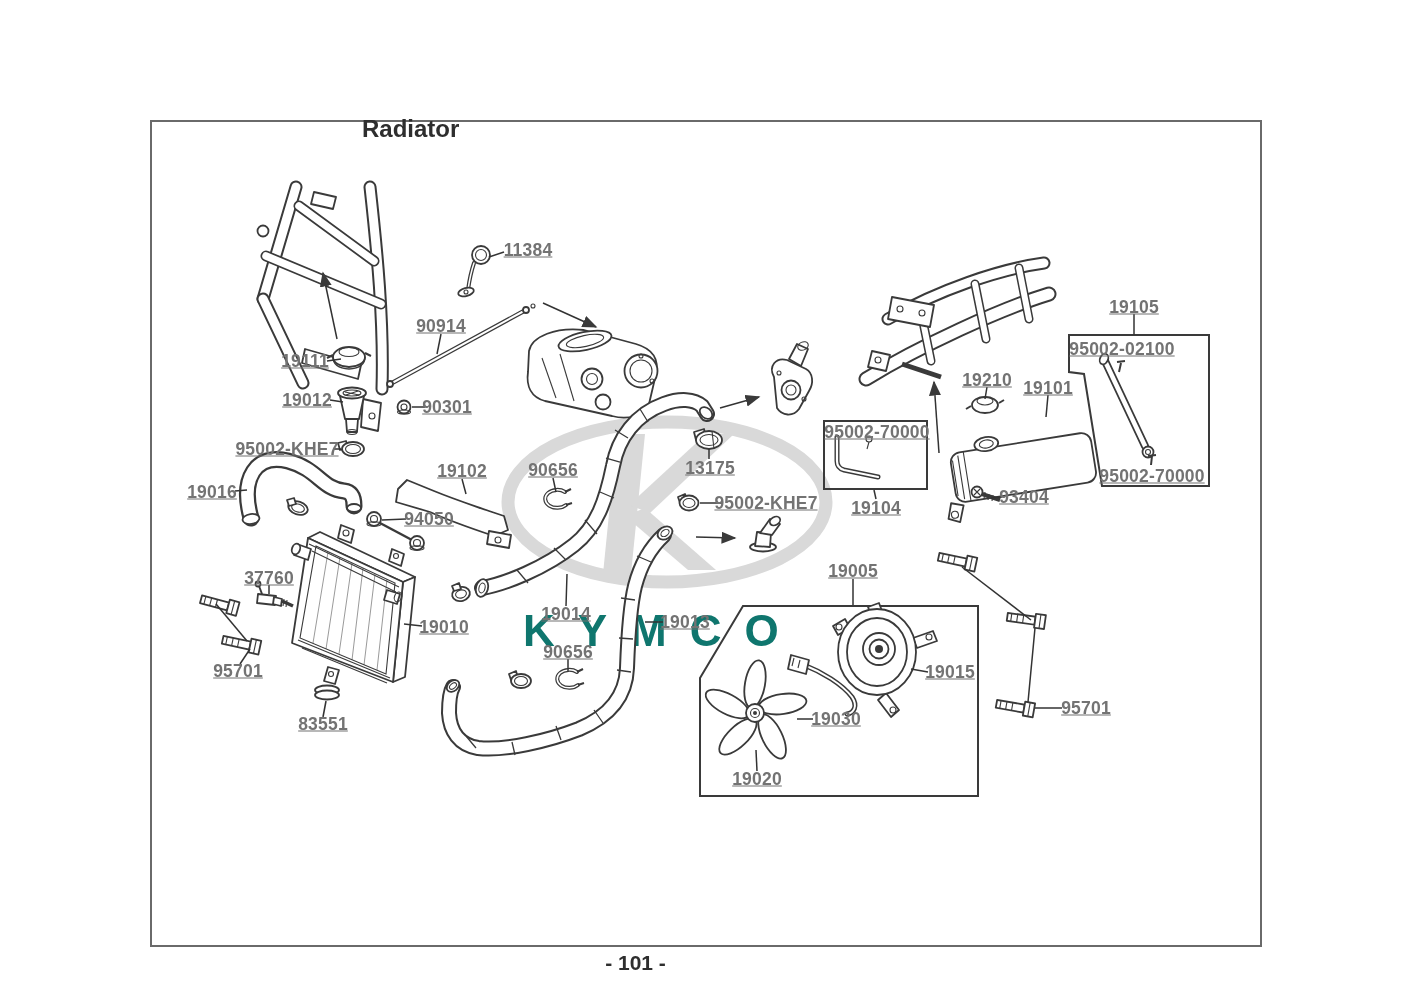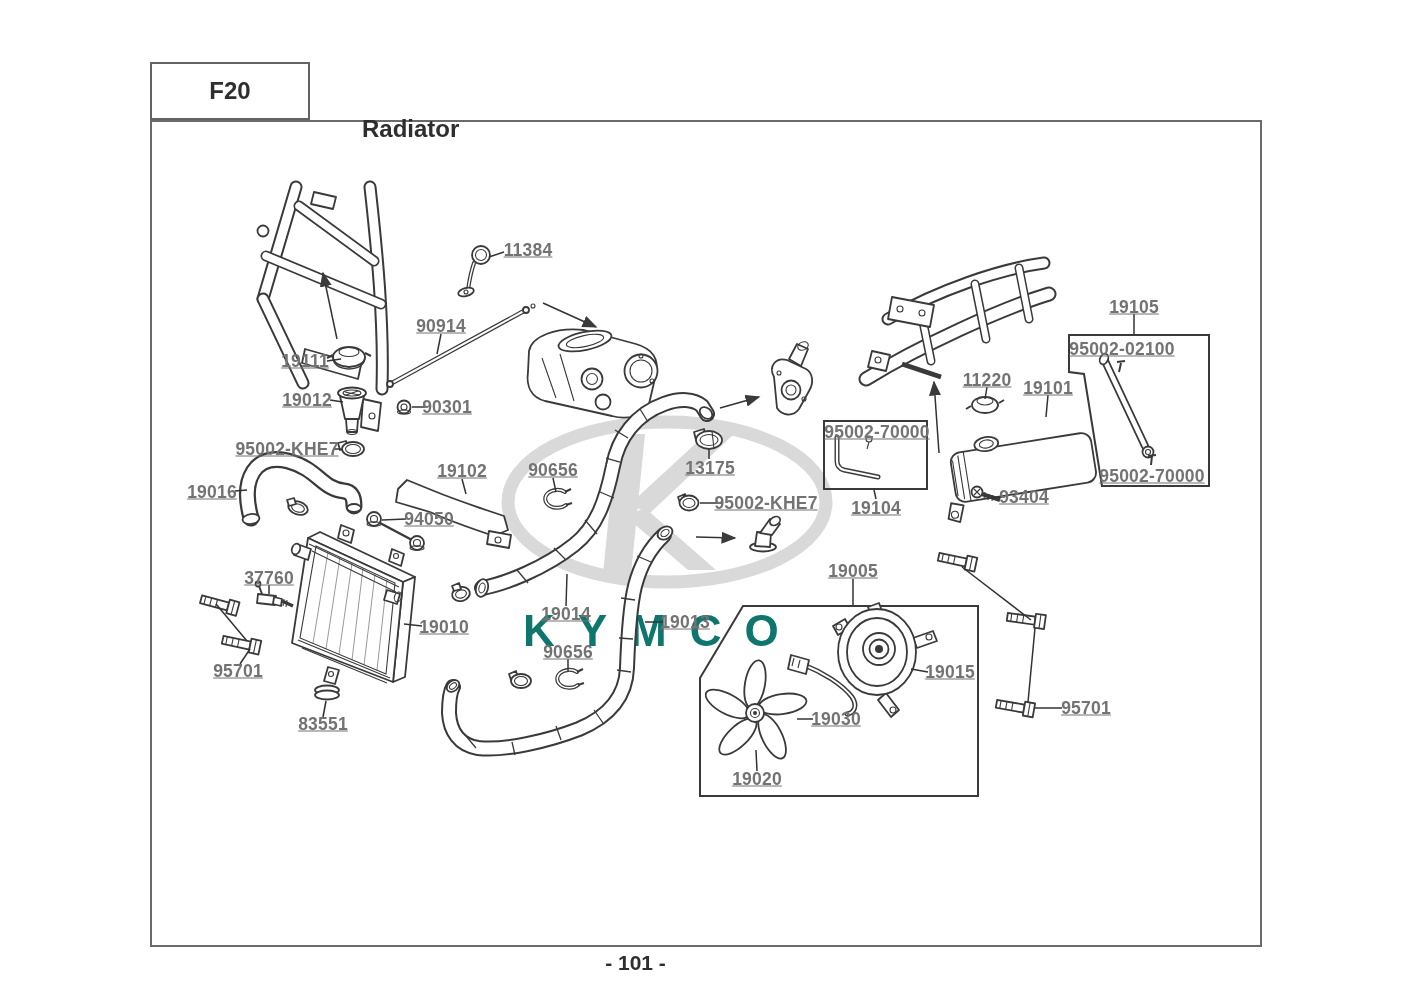--- a/index.html
+++ b/index.html
@@ -30,23 +30,20 @@
   .box{fill:none;stroke:#3a3a3a;stroke-width:2;}
   .wm{fill:#d9d9d9;}
   .core{stroke:#9a9a9a;stroke-width:1;}
 </style>
 </head>
 <body>
 
 <div id="page">
 
   <div class="main-border"></div>
-  <div class="hdr-box">
-    <span>F20</span>
-  </div>
   <div class="hdr-title">Radiator</div>
   <div class="wm-text">KYMCO</div>
 
   <svg id="art" width="1415" height="1000" viewBox="0 0 1415 1000">
     <defs>
       <marker id="arr" markerWidth="11" markerHeight="9" refX="9" refY="4" orient="auto">
         <path d="M0,0 L10,4 L0,8 Z" fill="#3a3a3a"></path>
       </marker>
       <g id="bolt">
         <rect x="-30" y="-4" width="28" height="8" class="part"></rect>
@@ -436,21 +433,21 @@
   <div class="plabel" style="left:444px;top:627px">19010</div>
   <div class="plabel" style="left:566px;top:614px">19014</div>
   <div class="plabel" style="left:685px;top:622px">19013</div>
   <div class="plabel" style="left:568px;top:652px">90656</div>
   <div class="plabel" style="left:238px;top:671px">95701</div>
   <div class="plabel" style="left:323px;top:724px">83551</div>
   <div class="plabel" style="left:853px;top:571px">19005</div>
   <div class="plabel" style="left:950px;top:672px">19015</div>
   <div class="plabel" style="left:836px;top:719px">19030</div>
   <div class="plabel" style="left:757px;top:779px">19020</div>
-  <div class="plabel" style="left:987px;top:380px">11220</div>
+  <div class="plabel" style="left:987px;top:380px">19210</div>
   <div class="plabel" style="left:1048px;top:388px">19101</div>
   <div class="plabel" style="left:1024px;top:497px">93404</div>
   <div class="plabel" style="left:1134px;top:307px">19105</div>
   <div class="plabel" style="left:1122px;top:349px">95002-02100</div>
   <div class="plabel" style="left:1152px;top:476px">95002-70000</div>
   <div class="plabel" style="left:877px;top:432px">95002-70000</div>
   <div class="plabel" style="left:876px;top:508px">19104</div>
   <div class="plabel" style="left:1086px;top:708px">95701</div>
 
   <div class="footer">- 101 -</div>

